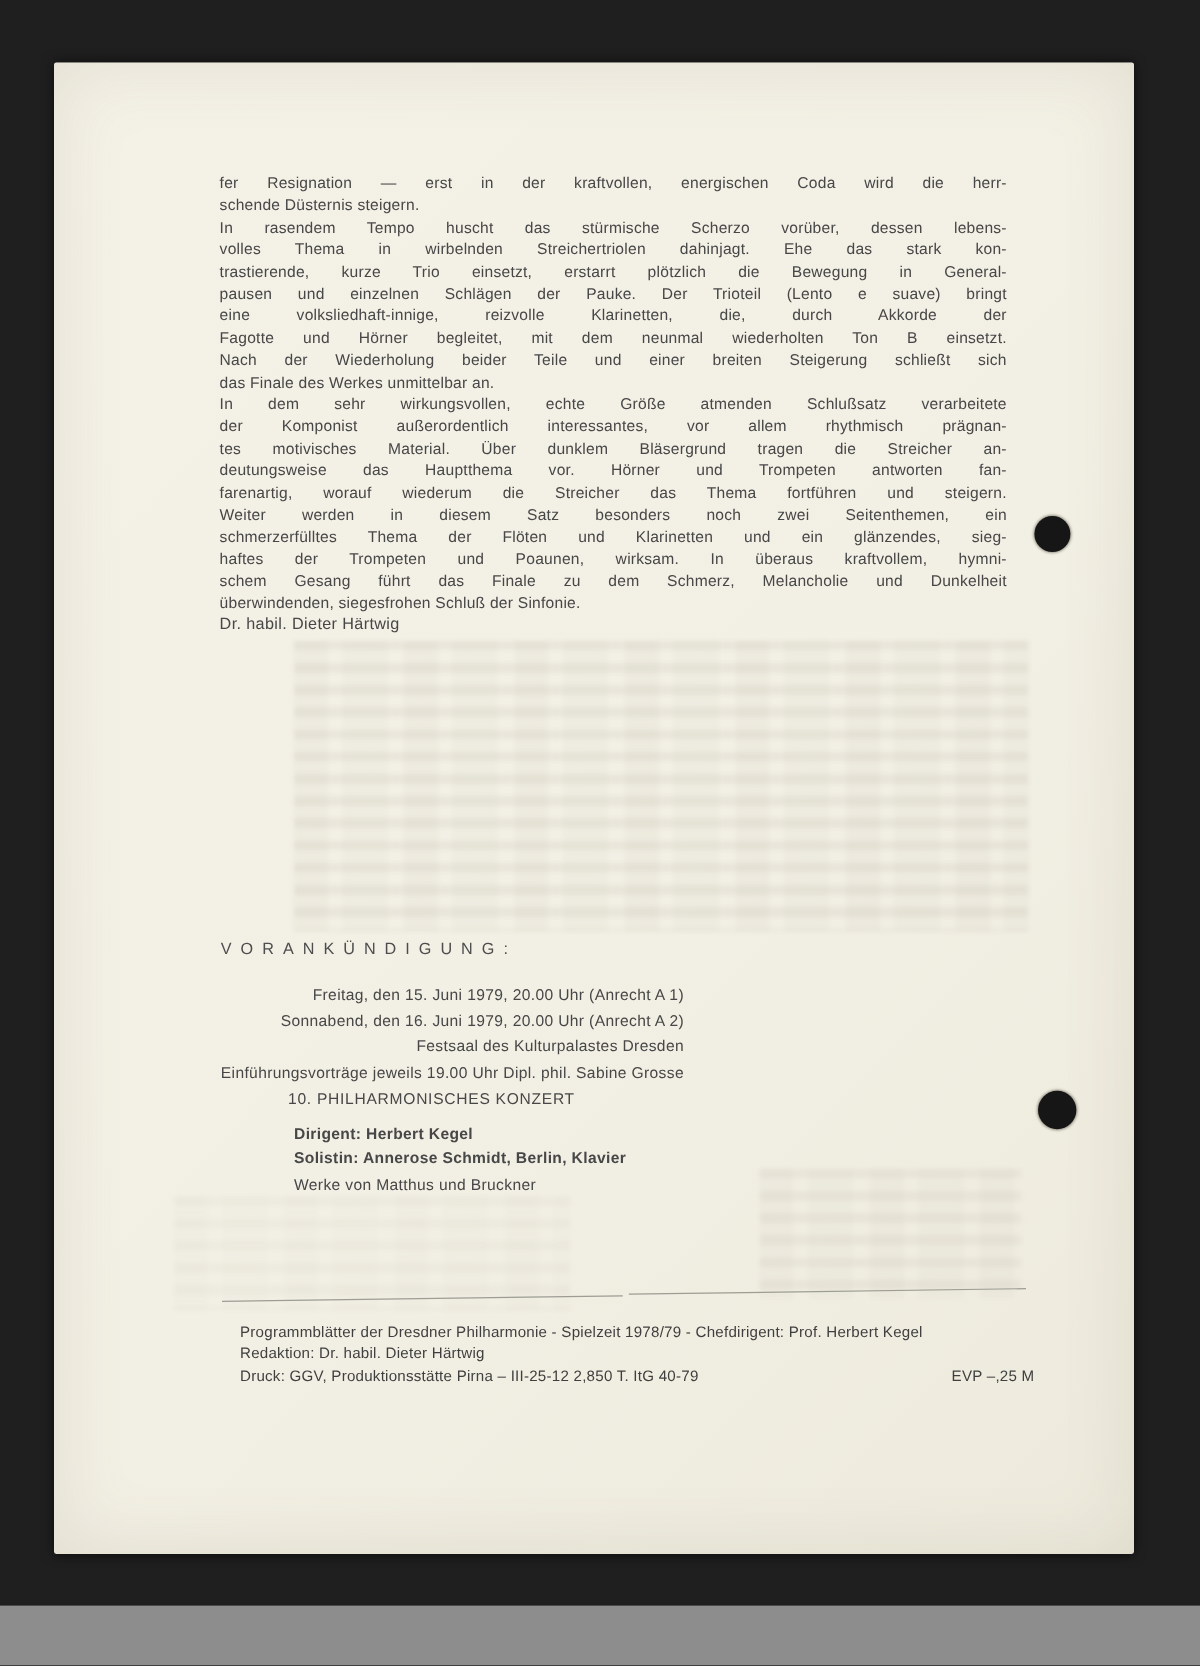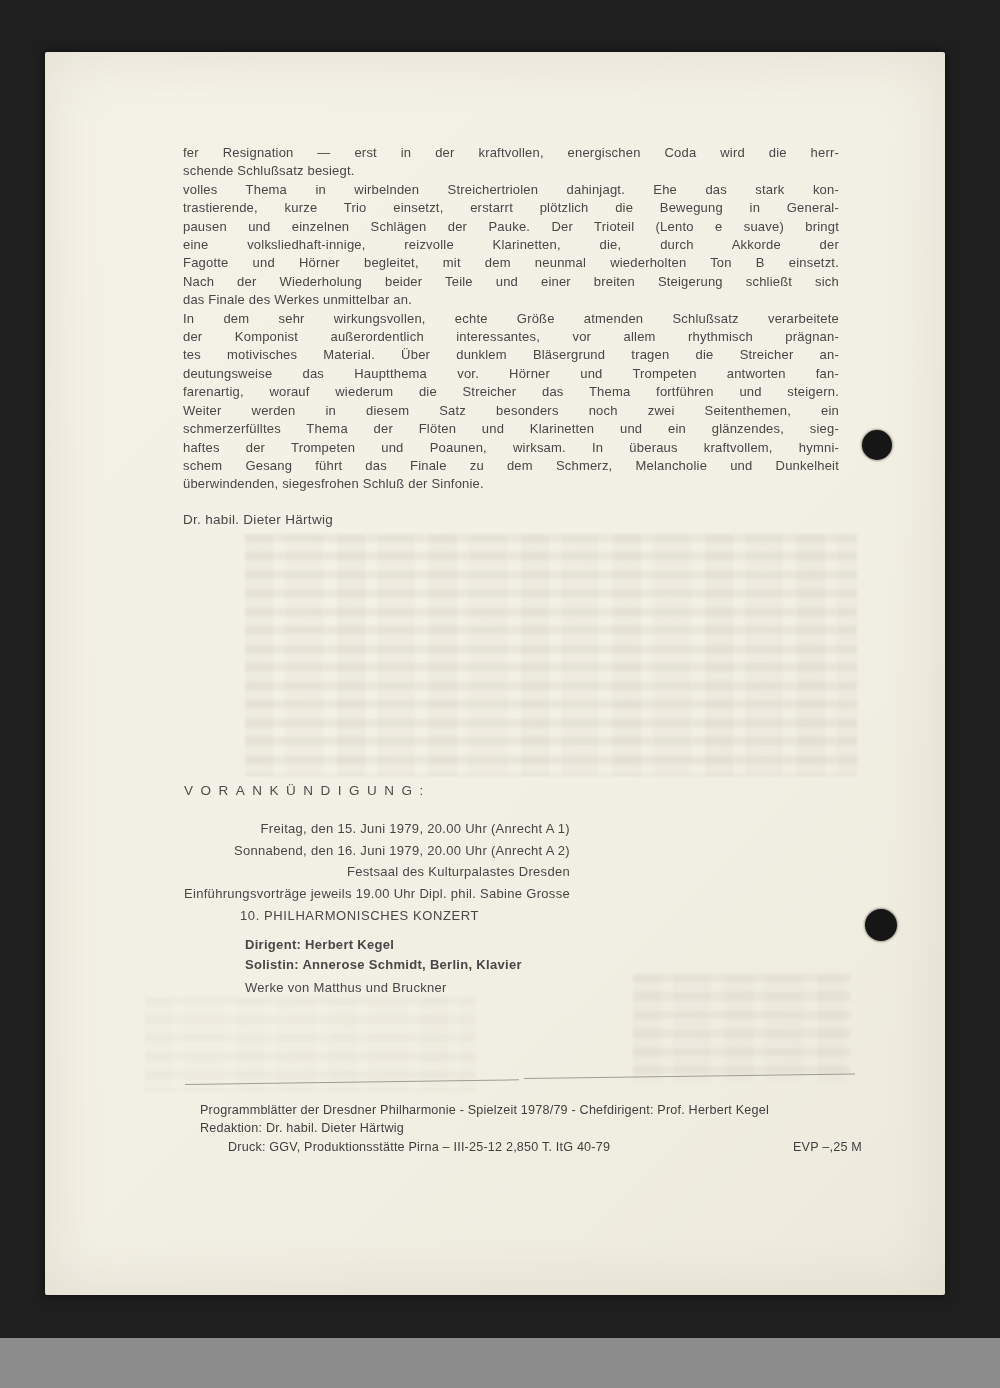--- a/index.html
+++ b/index.html
@@ -37,21 +37,21 @@
                  letter-spacing:.3px;color:var(--ink);}
 
   
   .divider{position:absolute;height:1.4px;background:#9d9d95;transform-origin:left center;}
   .seg1{left:140px;top:1032px;width:334px;transform:rotate(-.8deg);}
   .seg2{left:479px;top:1026px;width:331px;transform:rotate(-.8deg);}
 
   
   .imprint{position:absolute;left:155px;top:1049px;width:662px;color:#3f3f3f;}
   .imprint .iline{font-size:12.6px;line-height:18.4px;letter-spacing:.2px;}
-  .imprint-row{display:flex;justify-content:space-between;align-items:center;margin-left:28px;}
+  .imprint-row{display:flex;justify-content:space-between;align-items:center;}
 
   
   .hole{position:absolute;border-radius:50%;background:#161616;
         box-shadow:0 0 2px 1px rgba(60,55,40,.45);}
   .hole1{left:817px;top:378px;width:30px;height:30px;}
   .hole2{left:820px;top:857px;width:32px;height:32px;}
 
   
   .ghost{position:absolute;filter:blur(1.6px);
          background:
@@ -70,21 +70,22 @@
 <div class="stage">
 
   <div class="paper">
 
     <div class="ghost gA"></div>
     <div class="ghost gB"></div>
     <div class="ghost gC"></div>
 
     <div class="main-text">
         <div class="mline just">fer Resignation — erst in der kraftvollen, energischen Coda wird die herr-</div>
-        <div class="mline">schende Schlußsatz besiegt.</div>
+        <div class="mline">schende Düsternis steigern.</div>
+        <div class="mline just">In rasendem Tempo huscht das stürmische Scherzo vorüber, dessen lebens-</div>
         <div class="mline just">volles Thema in wirbelnden Streichertriolen dahinjagt. Ehe das stark kon-</div>
         <div class="mline just">trastierende, kurze Trio einsetzt, erstarrt plötzlich die Bewegung in General-</div>
         <div class="mline just">pausen und einzelnen Schlägen der Pauke. Der Trioteil (Lento e suave) bringt</div>
         <div class="mline just">eine volksliedhaft-innige, reizvolle Klarinetten, die, durch Akkorde der</div>
         <div class="mline just">Fagotte und Hörner begleitet, mit dem neunmal wiederholten Ton B einsetzt.</div>
         <div class="mline just">Nach der Wiederholung beider Teile und einer breiten Steigerung schließt sich</div>
         <div class="mline">das Finale des Werkes unmittelbar an.</div>
         <div class="mline just">In dem sehr wirkungsvollen, echte Größe atmenden Schlußsatz verarbeitete</div>
         <div class="mline just">der Komponist außerordentlich interessantes, vor allem rhythmisch prägnan-</div>
         <div class="mline just">tes motivisches Material. Über dunklem Bläsergrund tragen die Streicher an-</div>

